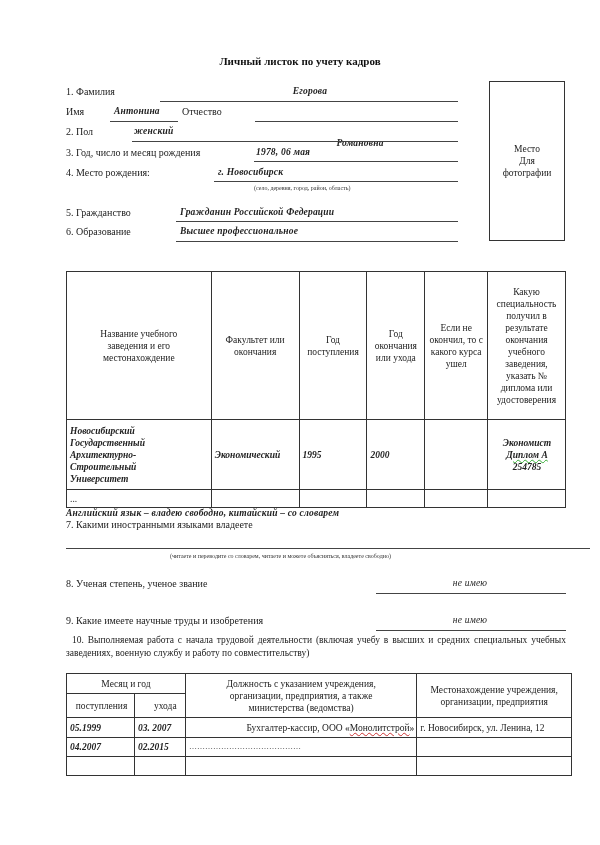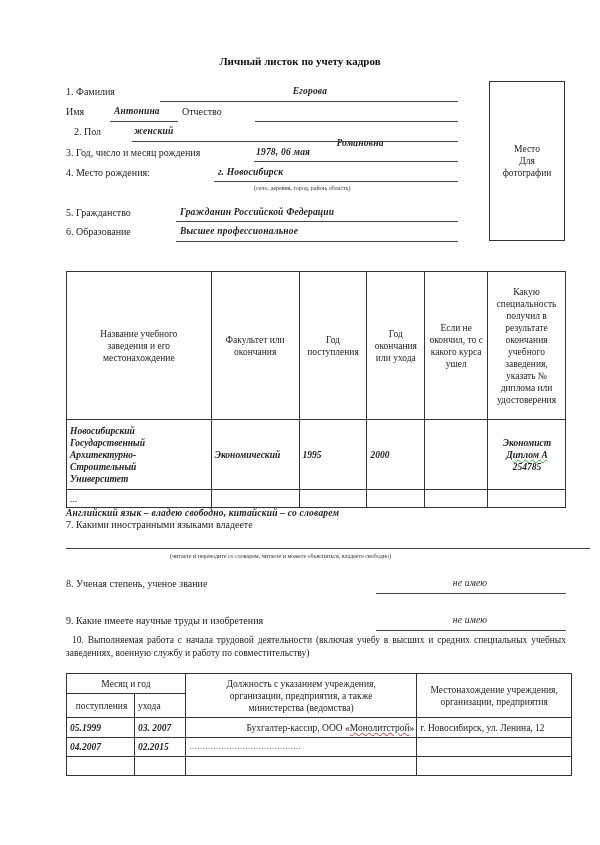--- a/index.html
+++ b/index.html
@@ -38,21 +38,21 @@
 <div class="abs val" style="top:86px;left:260px;width:100px;text-align:center;">Егорова</div>
 <div class="uline" style="top:101px;left:160px;width:298px;"></div>
 
 <div class="abs lbl" style="top:106px;left:66px;">Имя</div>
 <div class="abs val" style="top:106px;left:114px;">Антонина</div>
 <div class="uline" style="top:121px;left:110px;width:68px;"></div>
 <div class="abs lbl" style="top:106px;left:182px;">Отчество</div>
 <div class="abs val" style="top:106px;left:300px;width:120px;text-align:center;margin-top:32px;">Романовна</div>
 <div class="uline" style="top:121px;left:255px;width:203px;"></div>
 
-<div class="abs lbl" style="top:126px;left:66px;margin-left:8px;">2. Пол</div>
+<div class="abs lbl" style="top:126px;left:66px;">2. Пол</div>
 <div class="abs val" style="top:126px;left:134px;">женский</div>
 <div class="uline" style="top:141px;left:132px;width:326px;"></div>
 
 <div class="abs lbl" style="top:147px;left:66px;">3. Год, число и месяц рождения</div>
 <div class="abs val" style="top:147px;left:256px;">1978, 06 мая</div>
 <div class="uline" style="top:161px;left:254px;width:204px;"></div>
 
 <div class="abs lbl" style="top:167px;left:66px;">4. Место рождения:</div>
 <div class="abs val" style="top:167px;left:218px;">г. Новосибирск</div>
 <div class="uline" style="top:181px;left:214px;width:244px;"></div>
@@ -136,21 +136,21 @@
       <col style="width:155px">
   </colgroup>
   <tbody>
       <tr style="height:20px">
     <td colspan="2">Месяц и год</td>
     <td rowspan="2" style="padding:0 26px;">Должность с указанием  учреждения, организации,  предприятия,  а также министерства  (ведомства)</td>
     <td rowspan="2" style="padding:0 4px;">Местонахождение  учреждения, организации,  предприятия</td>
   </tr>
   <tr style="height:24px">
     <td style="text-align:center;padding-left:4px;">поступления</td>
-    <td style="text-align:left;padding-left:3px;">ухода</td>
+    <td style="text-align:left;padding-left:19px;">ухода</td>
   </tr>
   <tr style="height:20px">
     <td class="tdval">05.1999</td>
     <td class="tdval">03. 2007</td>
     <td style="text-align:right;padding-left:3px;"><span>Бухгалтер-кассир,  ООО «</span><span class="squiggle">Монолитстрой</span><span>»</span></td>
     <td style="text-align:left;padding-left:3px;">г. Новосибирск,  ул.  Ленина,  12</td>
   </tr>
   <tr style="height:19px">
     <td class="tdval">04.2007</td>
     <td class="tdval">02.2015</td>

